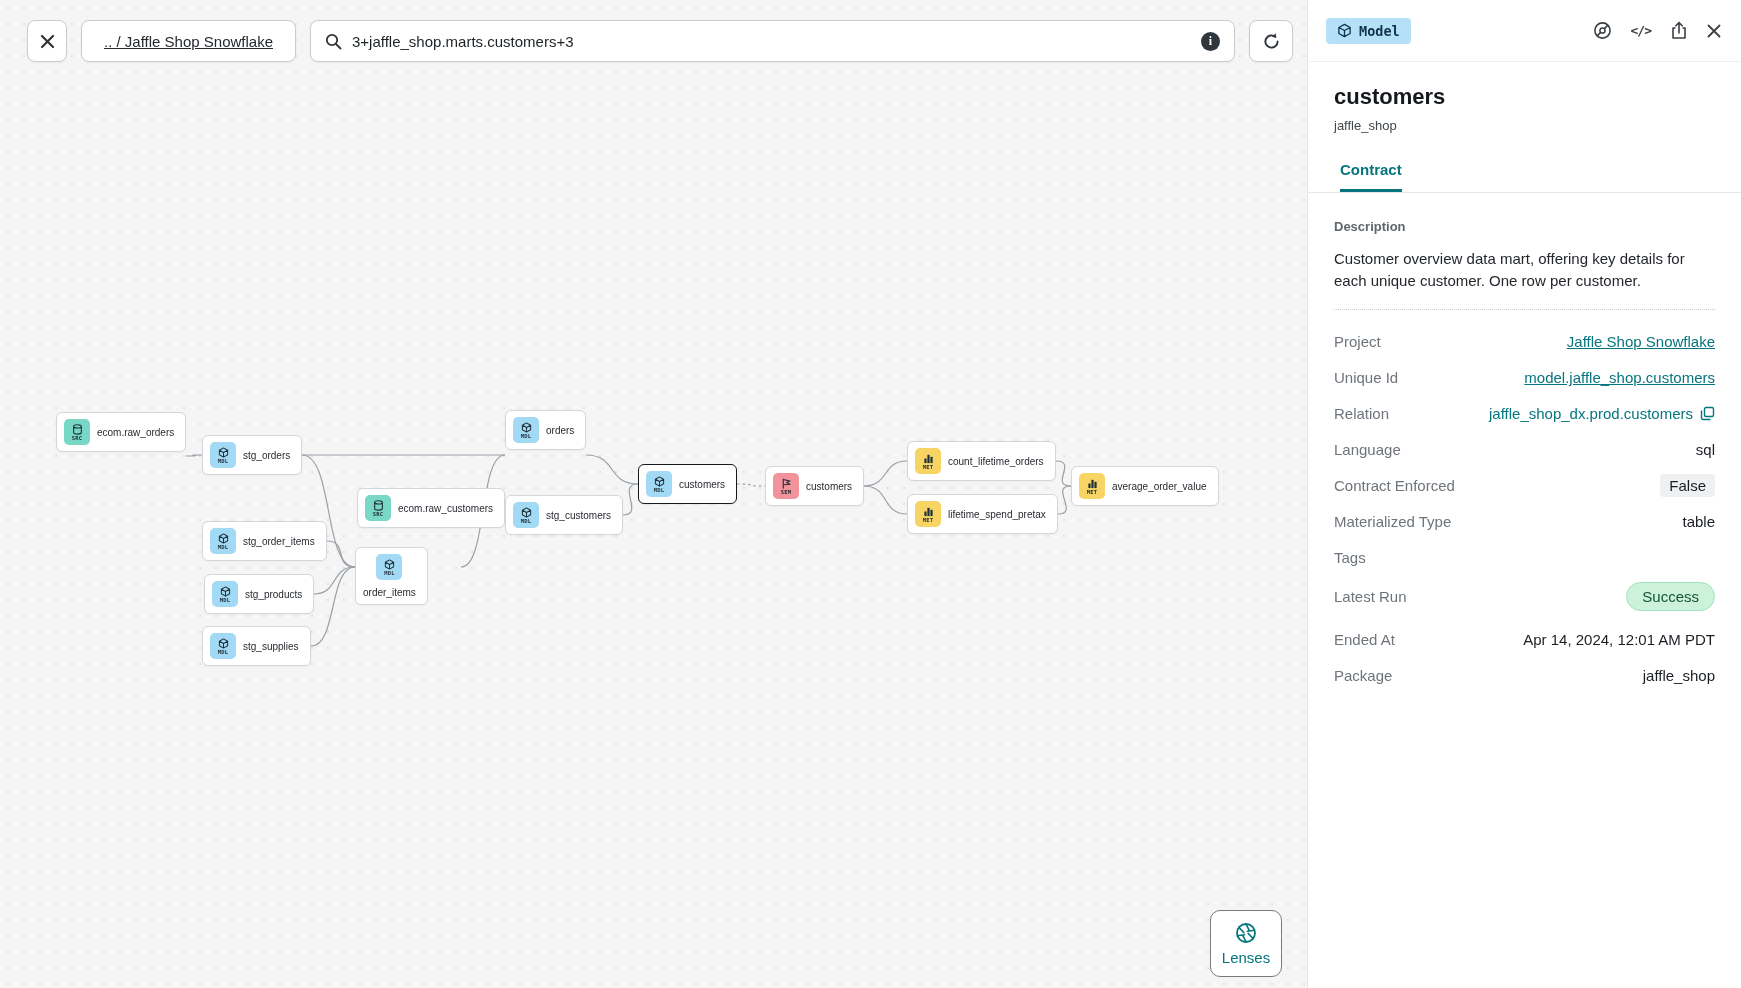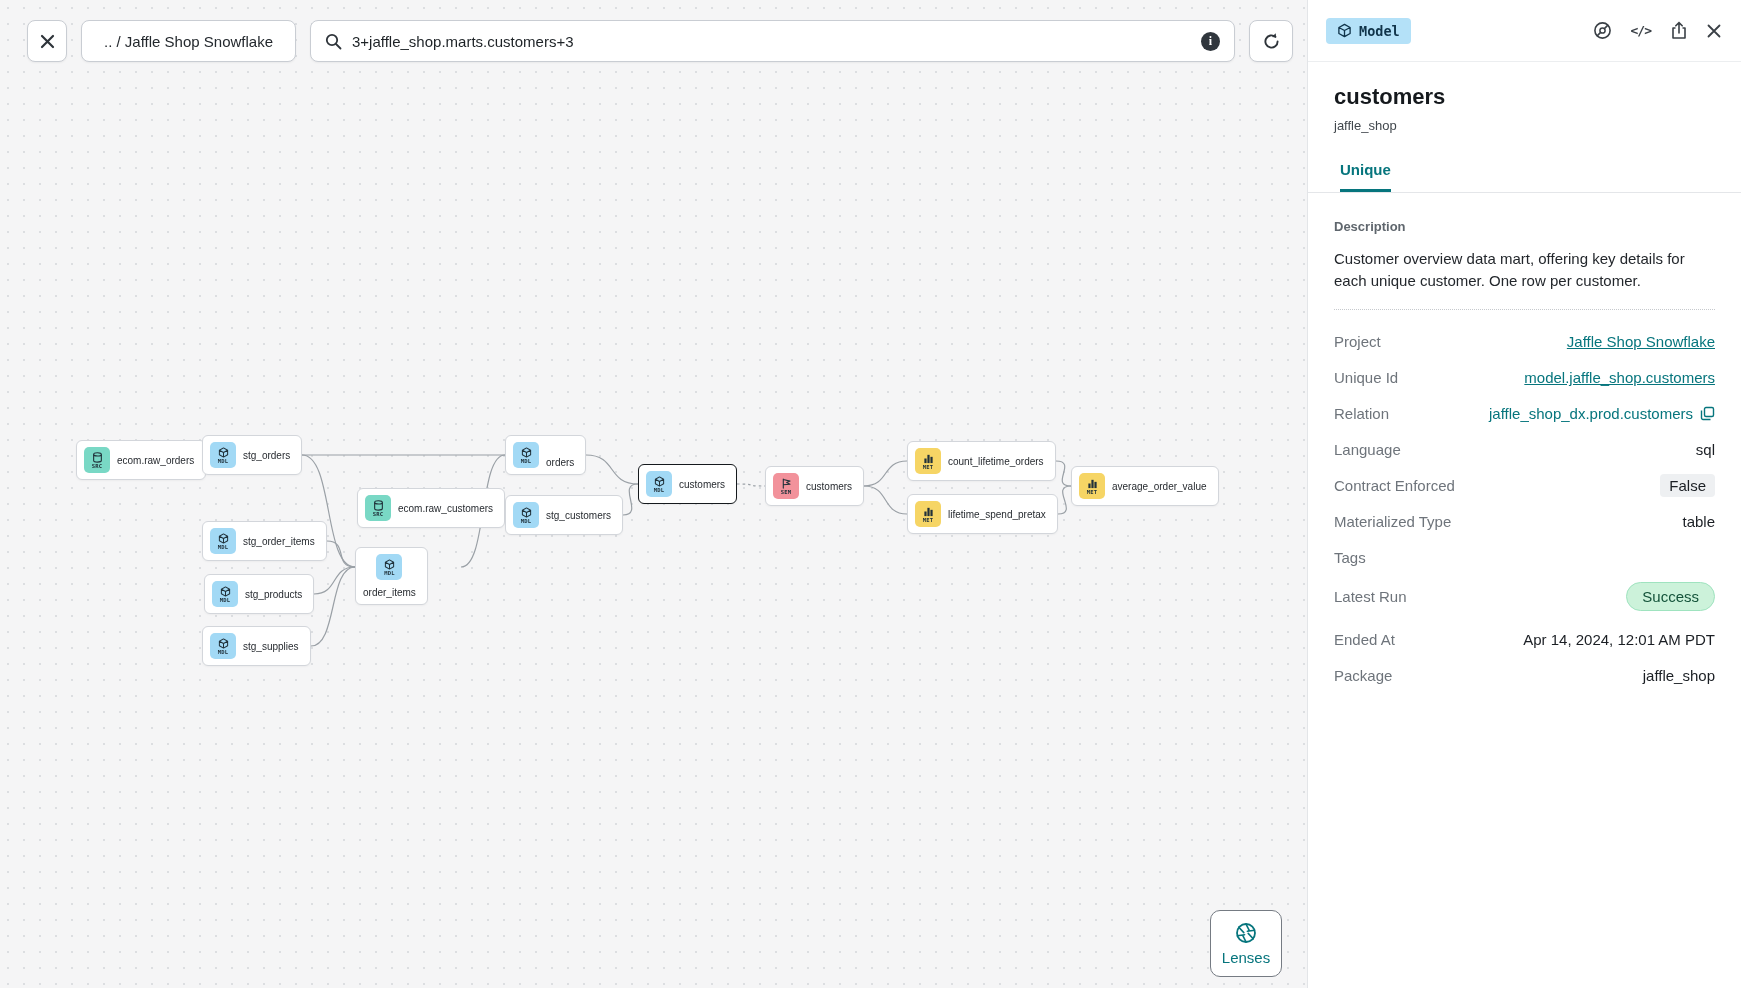--- a/index.html
+++ b/index.html
@@ -27,21 +27,21 @@
   .chip .chip-type { font-family:"DejaVu Sans Mono", monospace;
     font-size:5.5px; font-weight:bold; line-height:6px; letter-spacing:.2px; }
 
   
   .topbar { position:absolute; left:0; top:0; width:1307px; padding:20px 14px 0 27px;
     display:flex; gap:14px; align-items:stretch; }
   .tb-btn { background:#fff; border:1px solid #c9cdd3; border-radius:8px;
     height:42px; display:flex; align-items:center; justify-content:center;
     cursor:pointer; box-shadow:0 1px 2px rgba(0,0,0,.05); }
   .close-btn { width:40px; flex:0 0 auto; }
-  .crumb { padding:15px 22px; font-size:15px; color:#23282d; flex:0 0 auto; }
+  .crumb { padding:15px 22px; font-size:15px; color:#23282d; flex:0 0 auto;text-decoration:underline; }
   .searchbox { flex:1 1 auto; background:#fff; border:1px solid #c9cdd3;
     border-radius:8px; height:42px; display:flex; align-items:center;
     padding:0 14px; gap:10px; box-shadow:0 1px 2px rgba(0,0,0,.05); }
   .searchbox input { flex:1; border:none; outline:none; font-size:15px;
     color:#1d2226; background:transparent; font-family:"Liberation Sans",sans-serif; }
   .info-dot { width:19px; height:19px; border-radius:50%; background:#30363d;
     color:#fff; font-size:12px; font-weight:bold; display:flex; align-items:center;
     justify-content:center; font-family:"Liberation Serif",serif; cursor:pointer; }
   .refresh-btn { width:44px; flex:0 0 auto; }
 
@@ -109,21 +109,21 @@
       <path d="M 461 567 C 487.4 567, 478.6 455, 505 455" fill="none" stroke="#9aa0a6" stroke-width="1.2"></path>
       <path d="M 586 455 C 617.2 455, 606.8 484, 638 484" fill="none" stroke="#9aa0a6" stroke-width="1.2"></path>
       <path d="M 623 515 C 645 515, 616 484, 638 484" fill="none" stroke="#9aa0a6" stroke-width="1.2"></path>
       <path d="M 737 484 C 759 484, 743 486, 765 486" fill="none" stroke="#9aa0a6" stroke-width="1.2" stroke-dasharray="2.5 3"></path>
       <path d="M 864 486 C 889.8 486, 881.2 461, 907 461" fill="none" stroke="#9aa0a6" stroke-width="1.2"></path>
       <path d="M 864 486 C 889.8 486, 881.2 514, 907 514" fill="none" stroke="#9aa0a6" stroke-width="1.2"></path>
       <path d="M 1056 461 C 1078 461, 1049 486, 1071 486" fill="none" stroke="#9aa0a6" stroke-width="1.2"></path>
       <path d="M 1058 514 C 1080 514, 1049 486, 1071 486" fill="none" stroke="#9aa0a6" stroke-width="1.2"></path>
     </svg>
   <div id="nodes">
-      <div class="node" style="left: 56px; top: 440px; margin-left: 20px;">
+      <div class="node" style="left: 56px; top: 412px;">
         <span class="chip" style="background:#79d8c5">
           <svg width="11" height="11" viewBox="0 0 12 12">
             <ellipse cx="6" cy="2.6" rx="4.2" ry="1.8" fill="none" stroke="currentColor" stroke-width="1.2"></ellipse>
             <path d="M1.8 2.6 V9.2 a4.2 1.8 0 0 0 8.4 0 V2.6" fill="none" stroke="currentColor" stroke-width="1.2"></path>
           </svg>
           <span class="chip-type">SRC</span>
         </span>
         <span class="label">ecom.raw_orders</span>
       </div>
       <div class="node" style="left: 202px; top: 435px;">
@@ -174,21 +174,21 @@
       </div>
       <div class="node" style="left: 355px; top: 547px; flex-direction: column;">
         <span class="chip" style="background:#a2d9f5">
           <svg width="11" height="11" viewBox="0 0 12 12">
             <path d="M6 1 L10.5 3.5 L10.5 8.5 L6 11 L1.5 8.5 L1.5 3.5 Z M1.5 3.5 L6 6 L10.5 3.5 M6 6 L6 11" fill="none" stroke="currentColor" stroke-width="1.1" stroke-linejoin="round"></path>
           </svg>
           <span class="chip-type">MDL</span>
         </span>
         <span class="label">order_items</span>
       </div>
-      <div class="node" style="left: 505px; top: 435px; align-items: flex-end;">
+      <div class="node" style="left: 505px; top: 410px;">
         <span class="chip" style="background:#a2d9f5">
           <svg width="11" height="11" viewBox="0 0 12 12">
             <path d="M6 1 L10.5 3.5 L10.5 8.5 L6 11 L1.5 8.5 L1.5 3.5 Z M1.5 3.5 L6 6 L10.5 3.5 M6 6 L6 11" fill="none" stroke="currentColor" stroke-width="1.1" stroke-linejoin="round"></path>
           </svg>
           <span class="chip-type">MDL</span>
         </span>
         <span class="label">orders</span>
       </div>
       <div class="node" style="left: 505px; top: 495px;">
         <span class="chip" style="background:#a2d9f5">
@@ -315,21 +315,21 @@
         </svg>
       </span>
     </span>
   </div>
 
   <div class="panel-body">
     <div class="panel-title">customers</div>
     <div class="panel-subtitle">jaffle_shop</div>
 
     <div class="tabs">
-      <span class="tab-active">Unique</span>
+      <span class="tab-active">Contract</span>
     </div>
 
     <div class="section-label">Description</div>
     <div class="description-text">Customer overview data mart, offering key details for each unique customer. One row per customer.</div>
     <div class="dotted-sep"></div>
 
     <div id="kv-rows">
         <div class="kv-row">
           <span class="kv-label">Project</span>
           <span class="kv-value">

